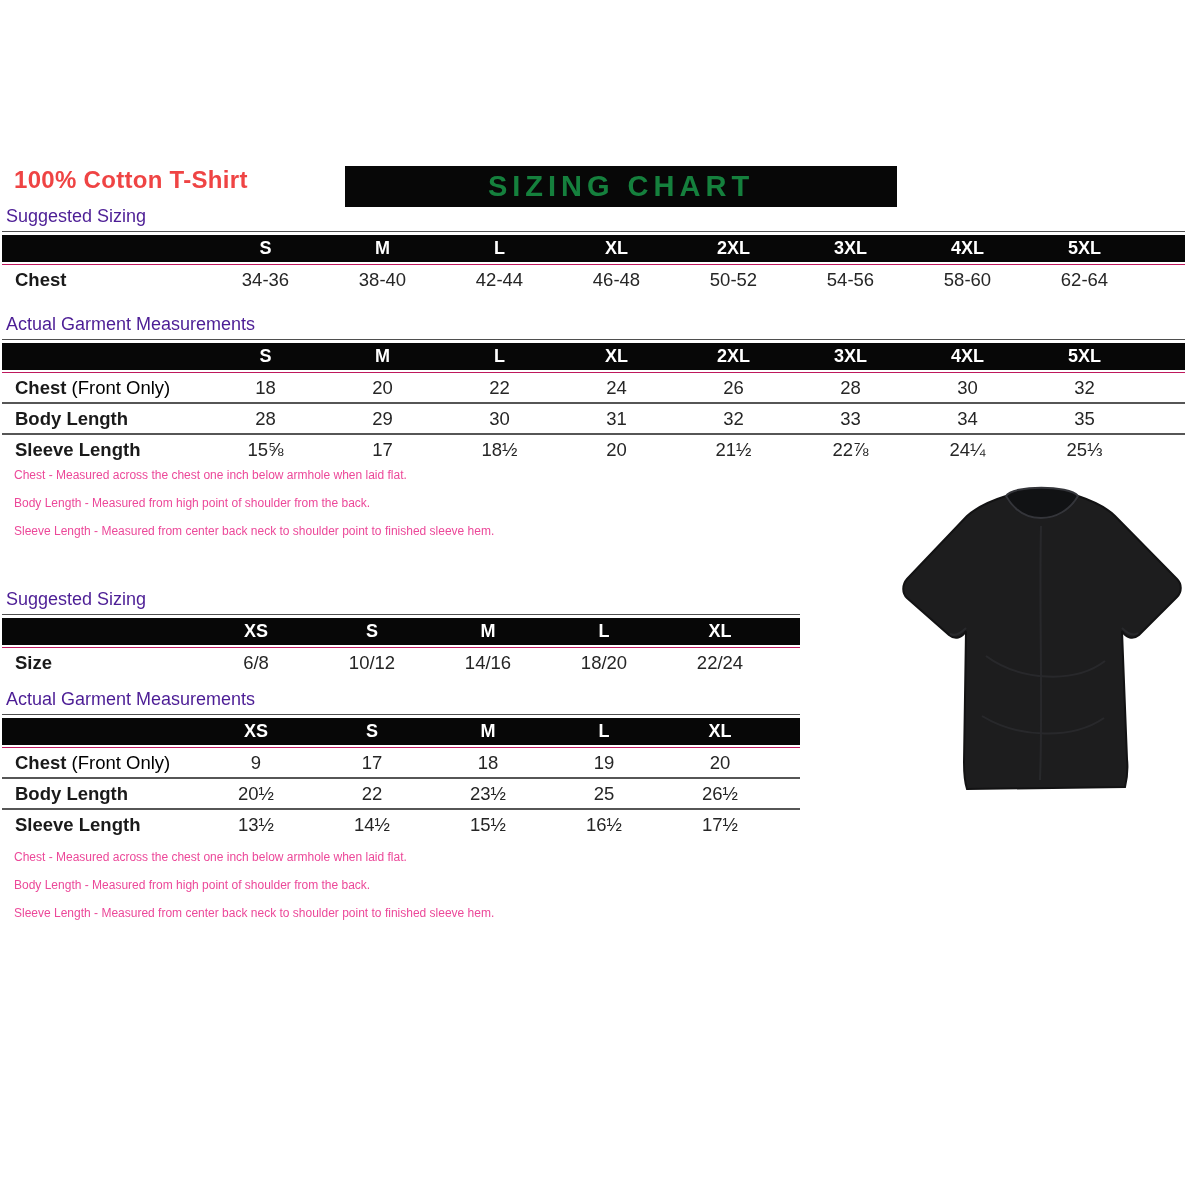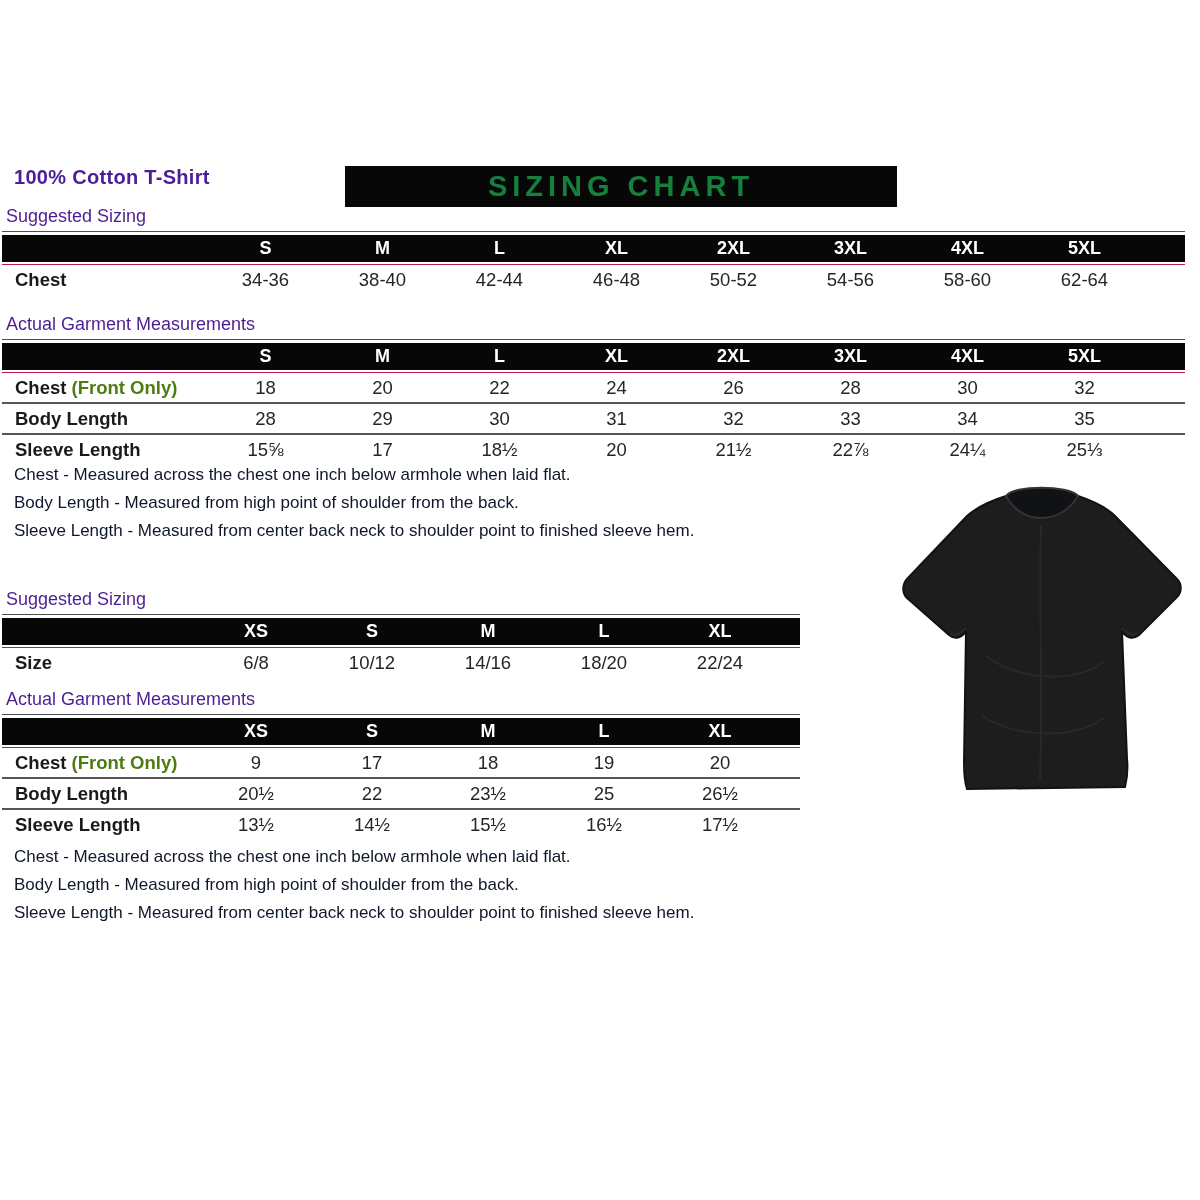--- a/index.html
+++ b/index.html
@@ -2,21 +2,21 @@
 <html><head>
 <meta charset="utf-8">
 <style>
   html,body { margin:0; padding:0; background:#ffffff; }
   .canvas {
     position:relative; width:1200px; height:1200px; background:#ffffff;
     font-family:"Liberation Sans","DejaVu Sans",sans-serif; color:#1d1d1d;
     overflow:hidden;
   }
 
-  .title { position:absolute; font-weight:700; font-size:20px; color:#4c1d95; letter-spacing:0.3px;text-align:right; }
+  .title { position:absolute; font-weight:700; font-size:24px; color:#ef4444; letter-spacing:0.3px;text-align:right; }
   #adult-title { left:14px; top:166px; }
   #youth-title { left:8px;  top:547px; }
 
   .banner {
     position:absolute; left:345px; top:166px; width:552px; height:41px;
     background:#070707; display:flex; align-items:center; justify-content:center;
   }
   .banner span { color:#15803d; font-weight:700; font-size:29px; letter-spacing:5px; }
 
   .section { position:absolute; left:2px; }
@@ -34,24 +34,24 @@
   .t th, .t td { padding:0; overflow:hidden; white-space:nowrap; }
 
   col.lbl-a { width:205px; } col.c-a { width:117px; } col.sp-a { width:42px; }
   col.lbl-y { width:196px; } col.c-y { width:116px; } col.sp-y { width:22px; }
 
   tr.bar th { background:#070707; color:#ffffff; font-weight:700; font-size:18px; height:27px; text-align:center; }
 
   table.body-t { margin-top:2px; border-top:1px solid #be185d; }
   .body-t td { font-size:18.5px; color:#262626; text-align:center; height:29px; }
   .body-t td.lbl { text-align:left; padding-left:13px; font-weight:700; color:#1a1a1a; }
-  .body-t td.lbl .note { font-weight:700; color:#4d7c0f; }
+  .body-t td.lbl .note { font-weight:400; color:#000000; }
   .body-t tr + tr td { border-top:2px solid #565656; }
 
-  .notes { position:absolute; left:14px; font-size:17px; color:#0f172a; }
+  .notes { position:absolute; left:14px; font-size:12px; color:#ec4899; }
   #notes-1 { top:466px; }
   #notes-2 { top:848px; }
   .notes div { margin-bottom:10px; line-height:18px; }
 
   #tshirt { position:absolute; left:890px; top:466px; }
 </style>
 </head>
 <body>
 
 <div class="canvas">

